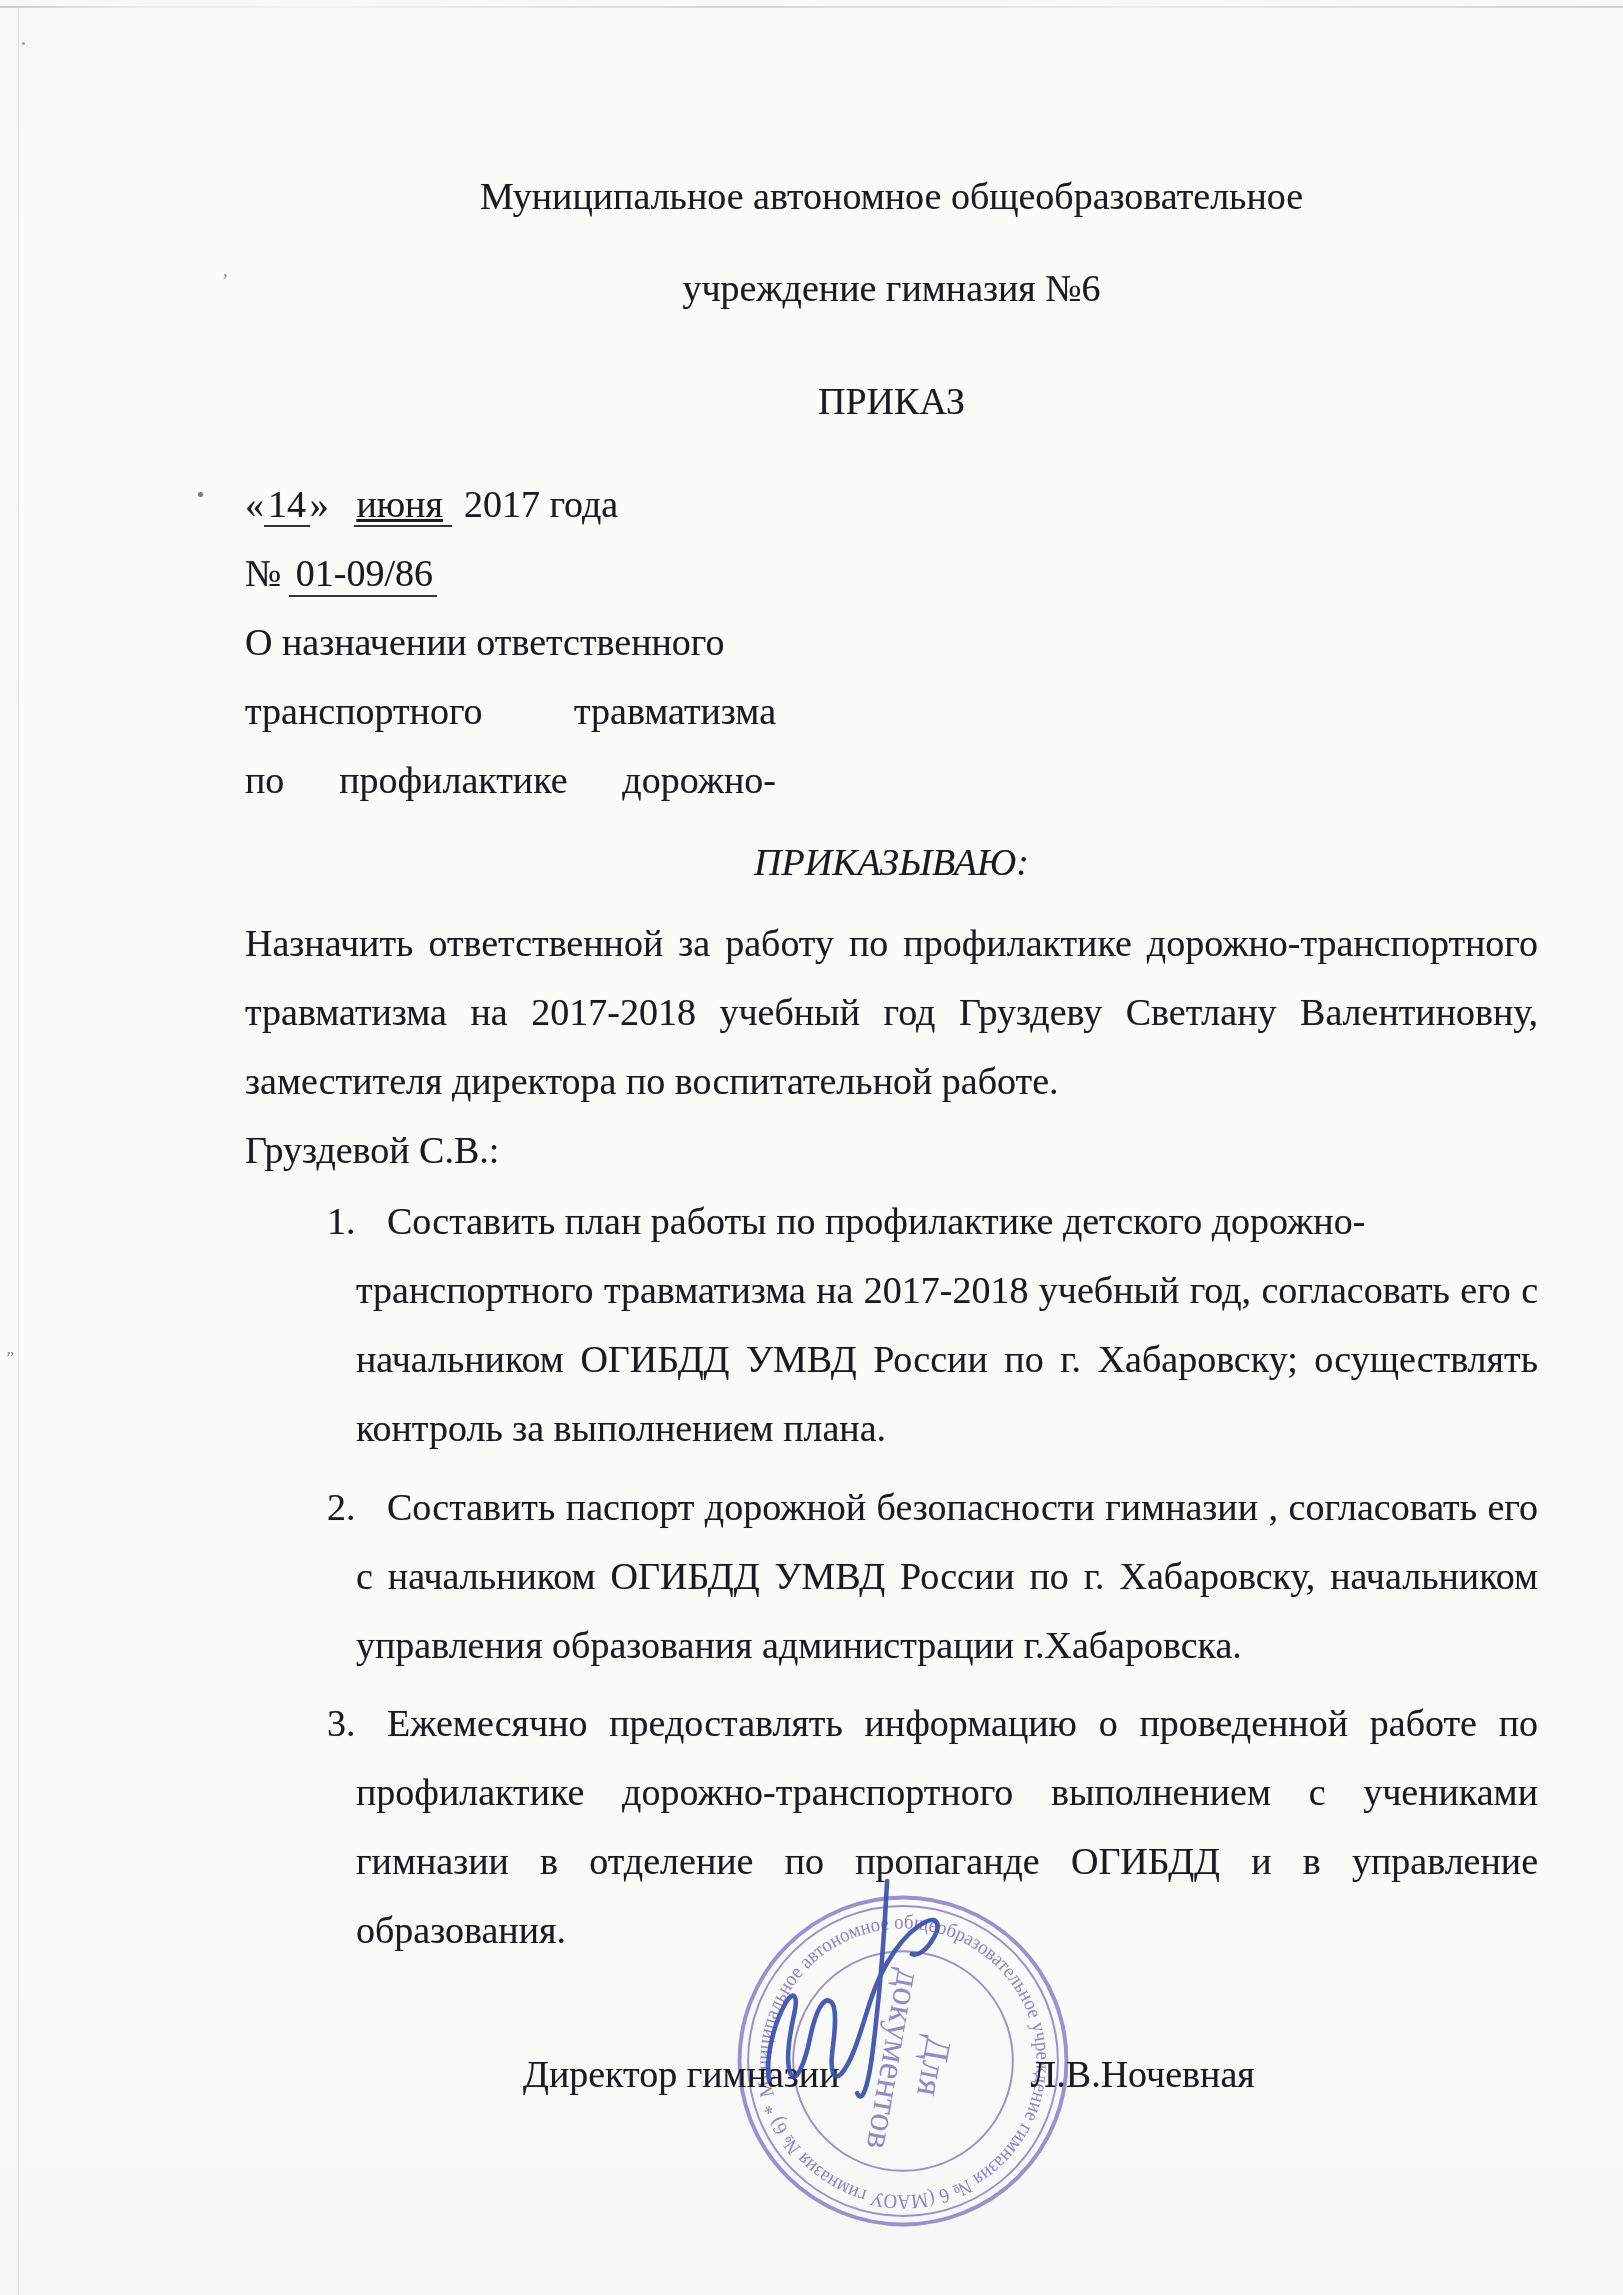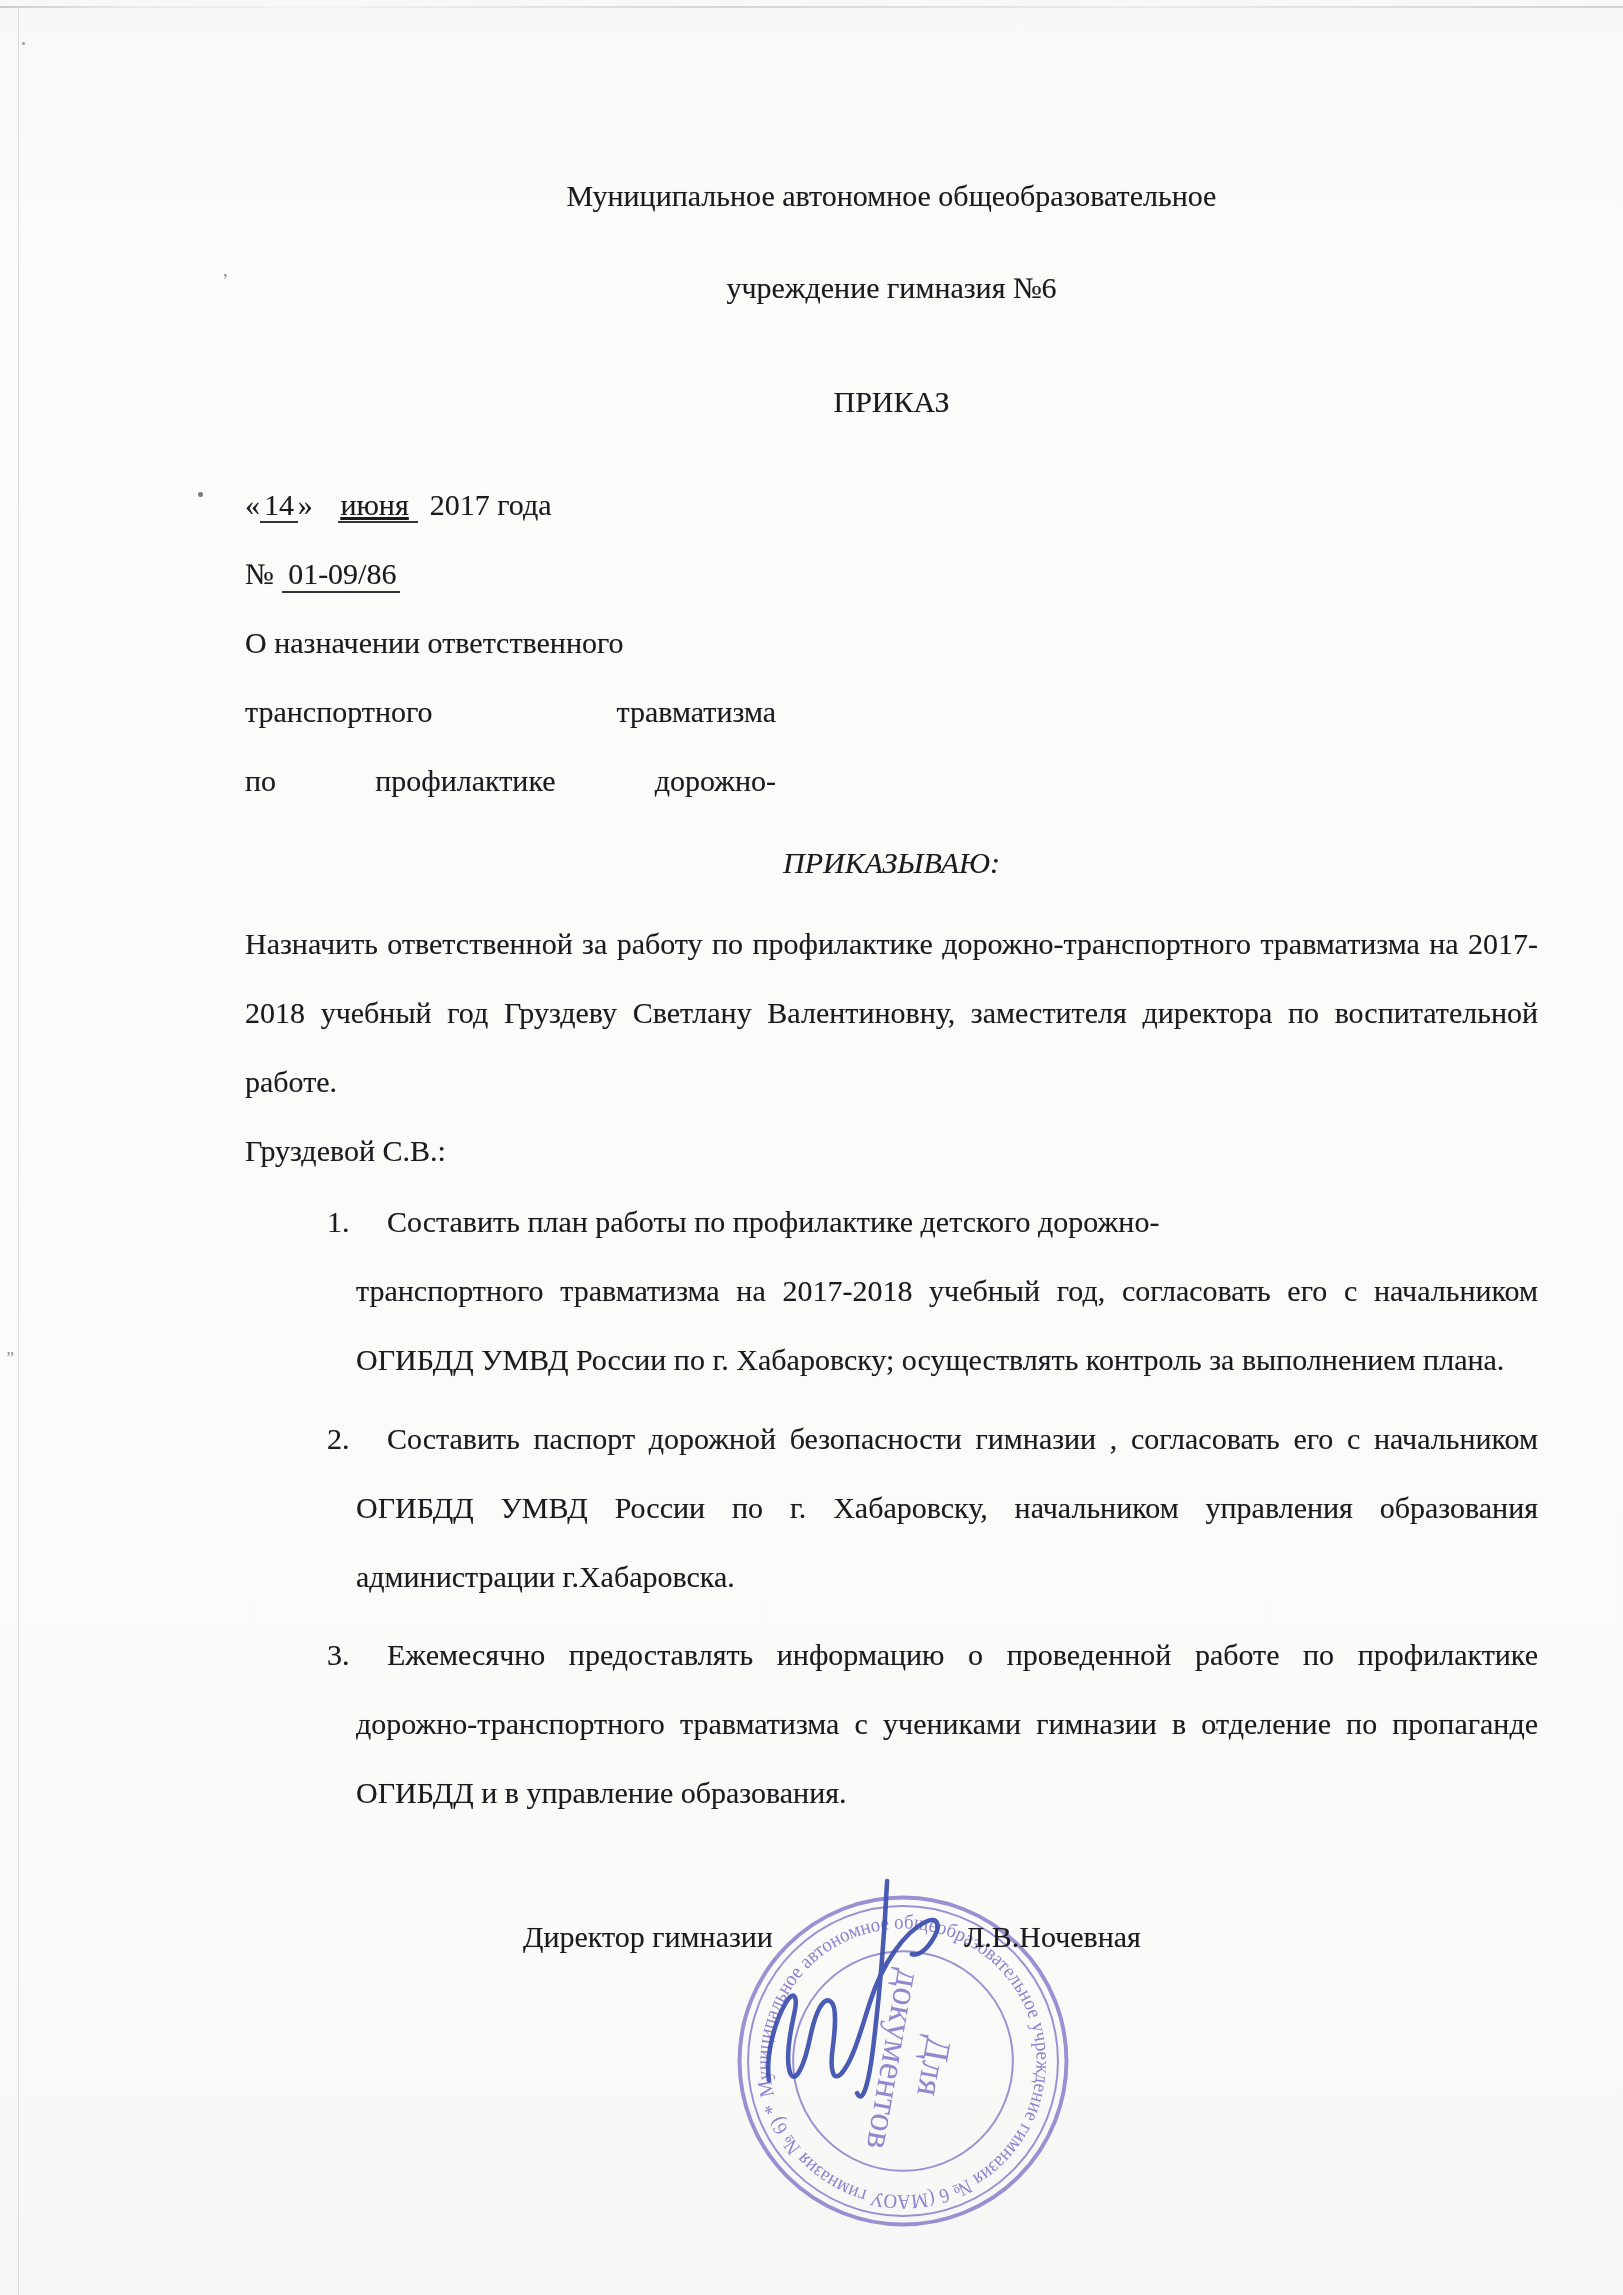--- a/index.html
+++ b/index.html
@@ -16,21 +16,21 @@
     position:absolute;top:5.9px;left:0;right:0;height:2px;
     background:linear-gradient(90deg,#b9bcc0 0%,#e2e4e6 8%,#eff0f1 20%,#c7cacd 45%,#e4e6e8 70%,#c2c5c9 100%);
     opacity:.75;
   }
   .edge-left{
     position:absolute;left:17.7px;top:7.9px;bottom:0;width:0.7px;
     background:rgba(160,165,170,.35);
   }
   .content{
     position:absolute;left:245px;top:0;width:1293px;
-    font-size:30px;line-height:69px;
+    font-size:38px;line-height:69px;
     text-shadow:0 0 0.7px rgba(20,20,25,.38);
     z-index:2;
   }
   .doc-header{margin-top:150px;text-align:center;line-height:92px;}
   .order-title{margin-top:33px;text-align:center;}
   .date-line{margin-top:34px;}
   .underlined{border-bottom:2.6px solid rgba(25,25,30,.88);padding-bottom:1.3px;}
   .day{padding:0 3.9px;}
   .month{margin-left:25px;padding:0 9.2px 0 2.6px;text-decoration:underline;}
   .year{margin-left:11.8px;}
@@ -124,21 +124,21 @@
 
     <ol class="items">
       <li>
         <span class="li-num">1.</span><span class="li-text">Составить план работы по профилактике детского дорожно-
 транспортного травматизма на 2017-2018 учебный год, согласовать его с начальником ОГИБДД УМВД России по г. Хабаровску; осуществлять контроль за выполнением плана.</span>
       </li>
       <li>
         <span class="li-num">2.</span><span class="li-text">Составить паспорт дорожной безопасности гимназии , согласовать его с начальником ОГИБДД УМВД России по г. Хабаровску, начальником управления образования администрации г.Хабаровска.</span>
       </li>
       <li>
-        <span class="li-num">3.</span><span class="li-text">Ежемесячно предоставлять информацию о проведенной работе по профилактике дорожно-транспортного травматизма с учениками гимназии в отделение по пропаганде ОГИБДД и в управление образования.</span>
+        <span class="li-num">3.</span><span class="li-text">Ежемесячно предоставлять информацию о проведенной работе по профилактике дорожно-транспортного выполнением с учениками гимназии в отделение по пропаганде ОГИБДД и в управление образования.</span>
       </li>
     </ol>
 
     <div class="sig-row">
       <span class="sig-role">Директор гимназии</span><span class="sig-name">Л.В.Ночевная</span>
     </div>
 
   </div>
 </div>
 

